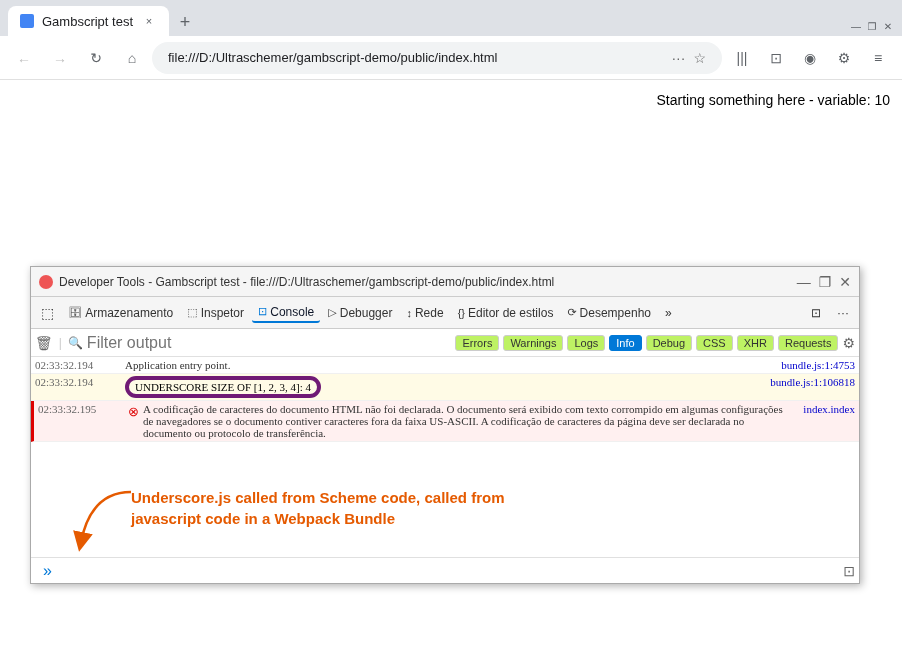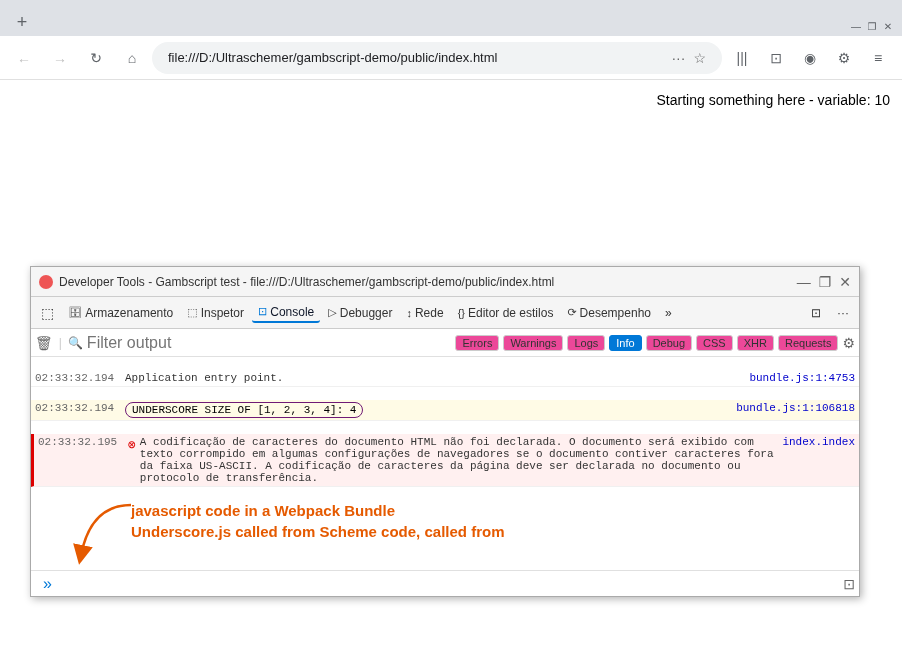--- a/index.html
+++ b/index.html
@@ -236,39 +236,38 @@
       font-size: 16px;
       color: #333;
       outline: none;
     }
     .console-filter-btn {
       padding: 1px 6px;
       font-size: 11px;
       border: 1px solid #ccc;
       border-radius: 3px;
       cursor: pointer;
-      background: #ec4899;
+      background: #bef264;
       color: #333;
     }
     .console-filter-btn.active { background: #0078d7; color: #fff; border-color: #0078d7; }
     .console-gear { color: #666; font-size: 14px; cursor: pointer; }
 
     
     .console-output {
       background: #fff;
       min-height: 120px;
     }
     .console-row {
       display: flex;
       align-items: flex-start;
       border-bottom: 1px solid #f0f0f0;
       padding: 2px 4px;
       font-size: 11px;
-      font-family: Liberation Mono, monospace;
-      margin-top: 13px;
+      font-family: Liberation Serif, serif;
     }
     .console-row.error {
       background: #fff0f0;
       border-left: 3px solid #d00;
     }
     .console-timestamp {
       color: #666;
       min-width: 90px;
       font-size: 11px;
     }
@@ -286,21 +285,21 @@
       color: #d00;
       font-size: 13px;
       margin-right: 4px;
       margin-top: 1px;
     }
     .console-row.highlighted {
       background: #fffbe6;
     }
     .highlight-box {
       display: inline-block;
-      border: 1px solid #701a75;
+      border: 4px solid #701a75;
       border-radius: 12px;
       padding: 1px 6px;
       color: #000;
       text-align: right;
     }
 
     
     .annotation-area {
       position: relative;
       padding: 10px 20px 20px 100px;
@@ -341,20 +340,25 @@
       cursor: pointer;
       margin-left: auto;
     }
   </style>
 </head>
 <body>
 
 <div class="browser-window">
 
   <div class="tab-bar">
+    <div class="tab-active">
+      <span class="tab-favicon"></span>
+      <span>Gambscript test</span>
+      <span class="tab-close">×</span>
+    </div>
     <div class="new-tab-btn">+</div>
     <div class="window-controls">
       <div class="win-btn">—</div>
       <div class="win-btn">❐</div>
       <div class="win-btn">✕</div>
     </div>
   </div>
 
   <div class="nav-bar">
     <div class="nav-btn disabled">←</div>
@@ -470,22 +474,22 @@
       <div class="annotation-area">
         <svg class="arrow-svg" width="80" height="70" viewBox="0 0 80 70">
           <path d="M 60 5 Q 20 5 10 55" stroke="#e55a00" stroke-width="2.5" fill="none" marker-end="url(#arrowhead)"></path>
           <defs>
             <marker id="arrowhead" markerWidth="8" markerHeight="8" refX="4" refY="4" orient="auto">
               <path d="M 0 0 L 8 4 L 0 8 Z" fill="#e55a00"></path>
             </marker>
           </defs>
         </svg>
         <div class="annotation-text">
+          <div>Underscore.js called from Scheme code, called from</div>
           <div>javascript code in a Webpack Bundle</div>
-          <div>Underscore.js called from Scheme code, called from</div>
         </div>
       </div>
 
       <div class="console-bottom-bar">
         <span class="console-expand">»</span>
         <span class="copy-icon">⊡</span>
       </div>
 
     </div>
   </div>

